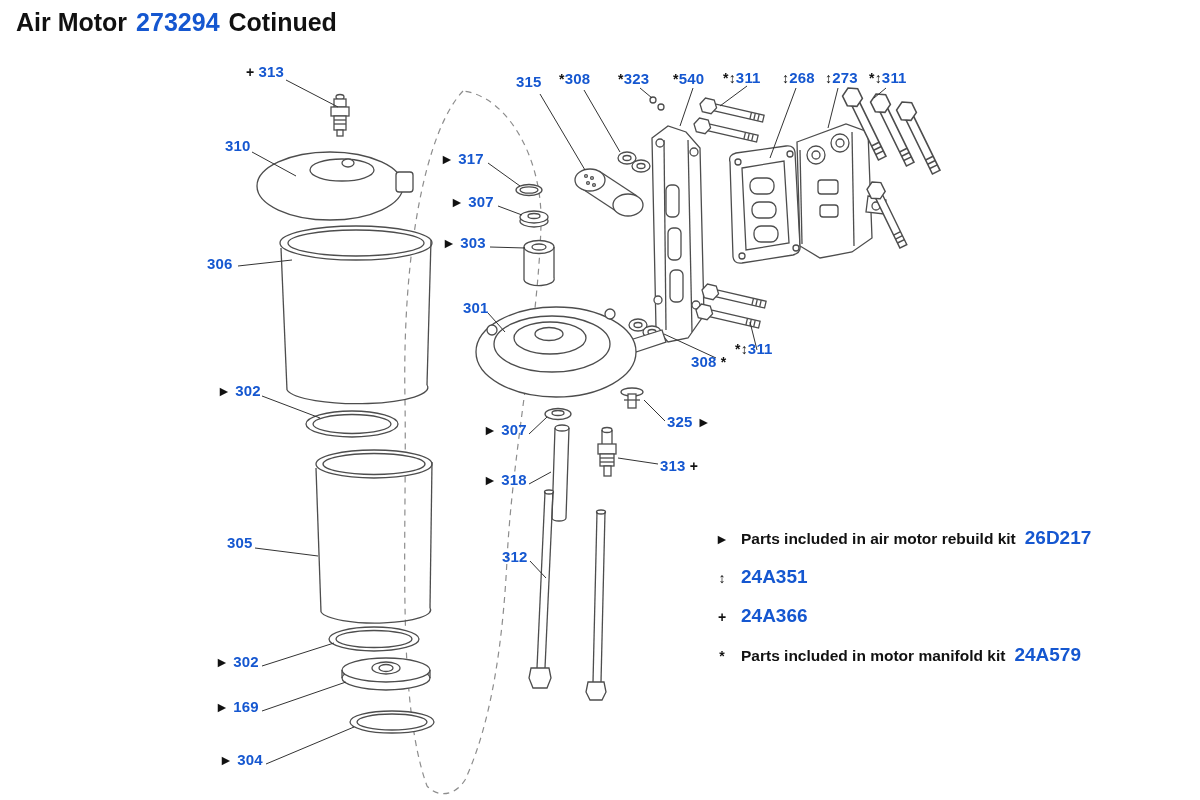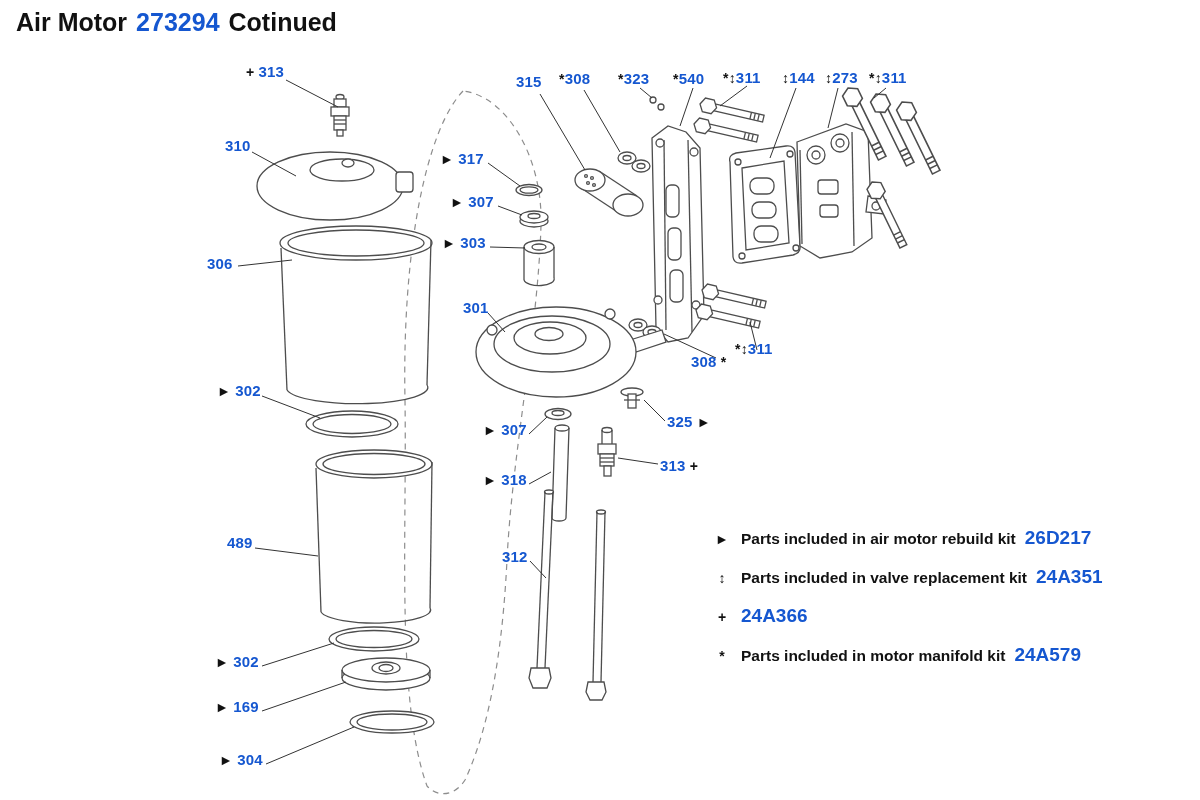--- a/index.html
+++ b/index.html
@@ -297,53 +297,52 @@
   </svg>
 
   <div class="title">
     <span>Air Motor</span><span class="blue">273294</span><span>Cotinued</span>
   </div>
 
   <div class="callout" style="left:246px;top:63px"><span class="sym">+ </span><span>313</span><span class="sym"></span></div>
   <div class="callout" style="left:225px;top:137px"><span class="sym"></span><span>310</span><span class="sym"></span></div>
   <div class="callout" style="left:207px;top:255px"><span class="sym"></span><span>306</span><span class="sym"></span></div>
   <div class="callout" style="left:217px;top:382px"><span class="sym">► </span><span>302</span><span class="sym"></span></div>
-  <div class="callout" style="left:227px;top:534px"><span class="sym"></span><span>489</span><span class="sym"></span></div>
+  <div class="callout" style="left:227px;top:534px"><span class="sym"></span><span>305</span><span class="sym"></span></div>
   <div class="callout" style="left:215px;top:653px"><span class="sym">► </span><span>302</span><span class="sym"></span></div>
   <div class="callout" style="left:215px;top:698px"><span class="sym">► </span><span>169</span><span class="sym"></span></div>
   <div class="callout" style="left:219px;top:751px"><span class="sym">► </span><span>304</span><span class="sym"></span></div>
   <div class="callout" style="left:440px;top:150px"><span class="sym">► </span><span>317</span><span class="sym"></span></div>
   <div class="callout" style="left:450px;top:193px"><span class="sym">► </span><span>307</span><span class="sym"></span></div>
   <div class="callout" style="left:442px;top:234px"><span class="sym">► </span><span>303</span><span class="sym"></span></div>
   <div class="callout" style="left:463px;top:299px"><span class="sym"></span><span>301</span><span class="sym"></span></div>
   <div class="callout" style="left:483px;top:421px"><span class="sym">► </span><span>307</span><span class="sym"></span></div>
   <div class="callout" style="left:483px;top:471px"><span class="sym">► </span><span>318</span><span class="sym"></span></div>
   <div class="callout" style="left:502px;top:548px"><span class="sym"></span><span>312</span><span class="sym"></span></div>
   <div class="callout" style="left:516px;top:73px"><span class="sym"></span><span>315</span><span class="sym"></span></div>
   <div class="callout" style="left:559px;top:70px"><span class="sym">*</span><span>308</span><span class="sym"></span></div>
   <div class="callout" style="left:618px;top:70px"><span class="sym">*</span><span>323</span><span class="sym"></span></div>
   <div class="callout" style="left:673px;top:70px"><span class="sym">*</span><span>540</span><span class="sym"></span></div>
   <div class="callout" style="left:723px;top:69px"><span class="sym">*↕</span><span>311</span><span class="sym"></span></div>
-  <div class="callout" style="left:782px;top:69px"><span class="sym">↕</span><span>144</span><span class="sym"></span></div>
+  <div class="callout" style="left:782px;top:69px"><span class="sym">↕</span><span>268</span><span class="sym"></span></div>
   <div class="callout" style="left:825px;top:69px"><span class="sym">↕</span><span>273</span><span class="sym"></span></div>
   <div class="callout" style="left:869px;top:69px"><span class="sym">*↕</span><span>311</span><span class="sym"></span></div>
   <div class="callout" style="left:691px;top:353px"><span class="sym"></span><span>308</span><span class="sym"> *</span></div>
   <div class="callout" style="left:735px;top:340px"><span class="sym">*↕</span><span>311</span><span class="sym"></span></div>
   <div class="callout" style="left:667px;top:413px"><span class="sym"></span><span>325</span><span class="sym"> ►</span></div>
   <div class="callout" style="left:660px;top:457px"><span class="sym"></span><span>313</span><span class="sym"> +</span></div>
 
   <div class="legend">
     <div class="legend-row">
       <span class="legend-sym">►</span>
       <span class="legend-text">Parts included in air motor rebuild kit</span>
       <span class="legend-kit">26D217</span>
     </div>
     <div class="legend-row">
       <span class="legend-sym">↕</span>
-      <span class="legend-text">Parts included in valve replacement kit</span>
       <span class="legend-kit">24A351</span>
     </div>
     <div class="legend-row">
       <span class="legend-sym">+</span>
       <span class="legend-kit">24A366</span>
     </div>
     <div class="legend-row">
       <span class="legend-sym">*</span>
       <span class="legend-text">Parts included in motor manifold kit</span>
       <span class="legend-kit">24A579</span>

